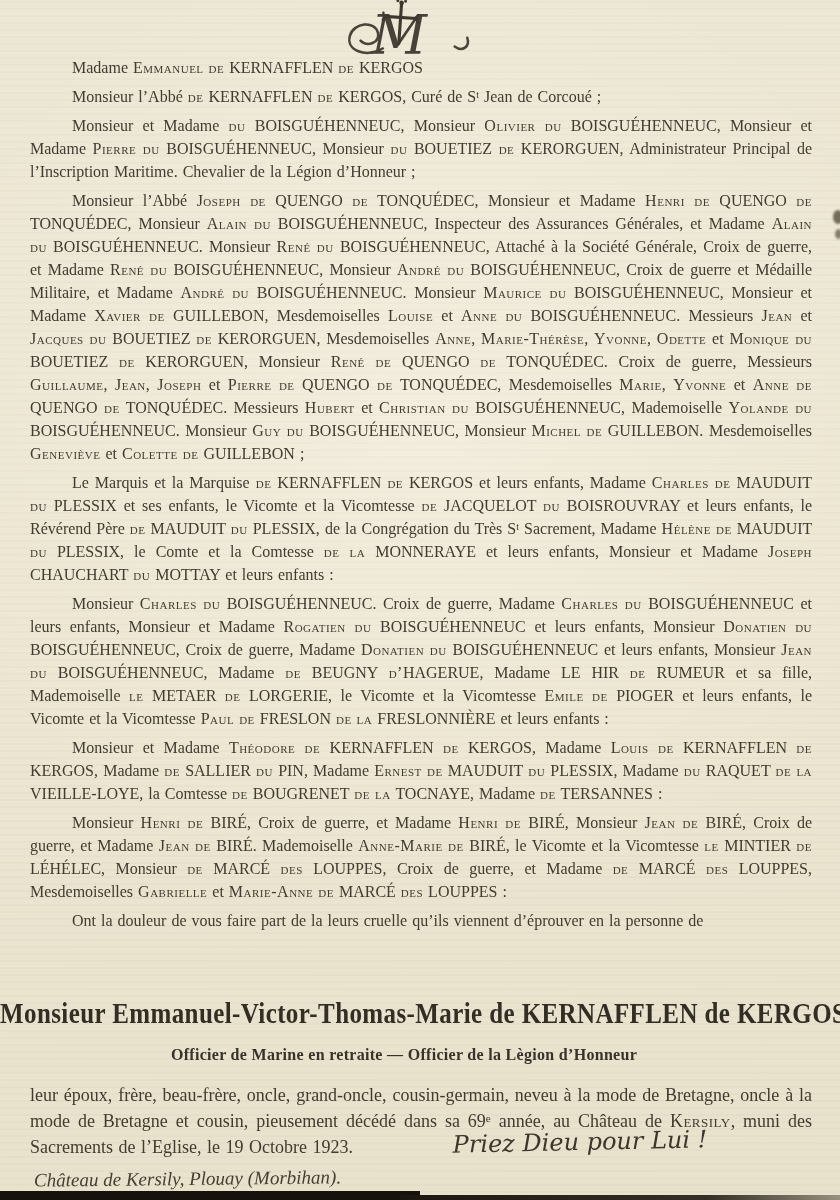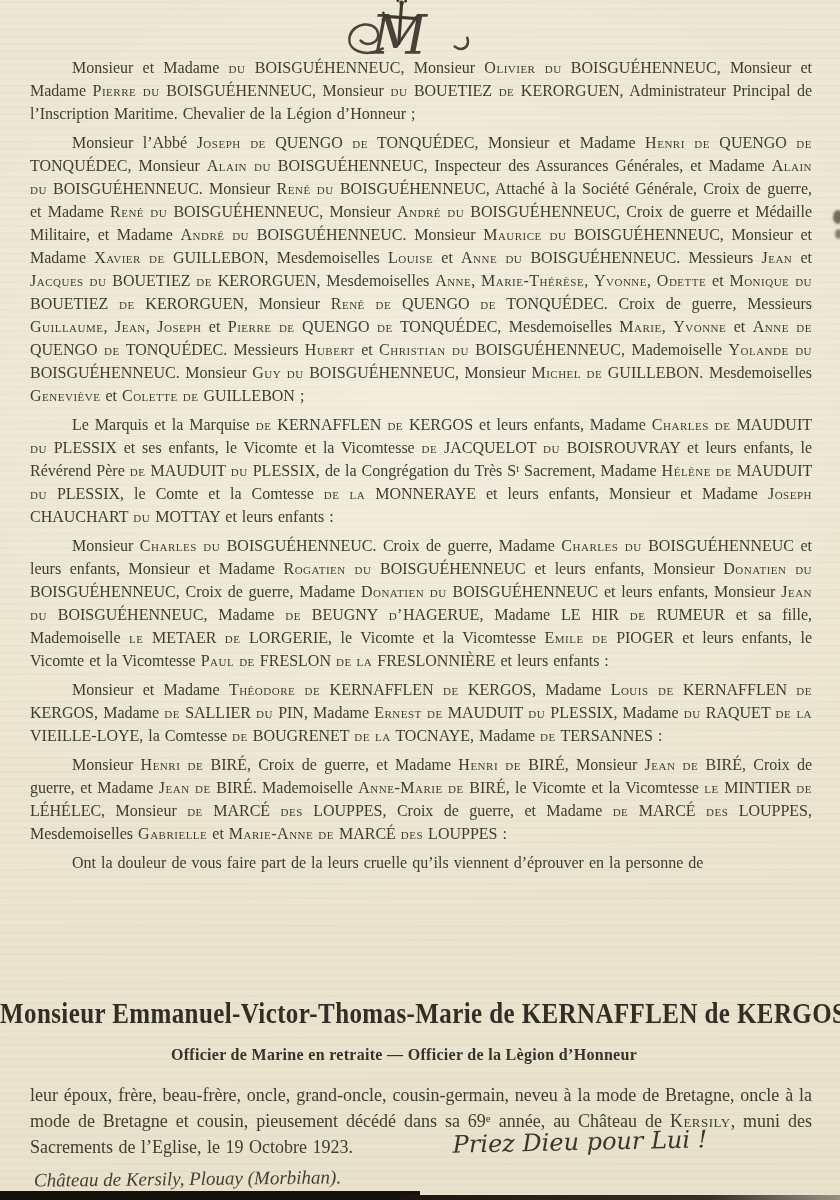--- a/index.html
+++ b/index.html
@@ -144,20 +144,22 @@
           <circle cx="80" cy="20" r="2.2"></circle>
         <circle cx="46" cy="16.5" r="1.4"></circle>
           <circle cx="82" cy="16.5" r="1.4"></circle>
         <circle cx="46" cy="23.5" r="1.4"></circle>
           <circle cx="82" cy="23.5" r="1.4"></circle>
       </g>
     </svg>
   </div>
 
   <div class="body-text">
+    <p>Madame <span class="sc">Emmanuel</span> <span class="sc">de</span> KERNAFFLEN <span class="sc">de</span> KERGOS</p>
+    <p>Monsieur l’Abbé <span class="sc">de</span> KERNAFFLEN <span class="sc">de</span> KERGOS, Curé de S<sup>t</sup> Jean de Corcoué ;</p>
     <p>Monsieur et Madame <span class="sc">du</span> BOISGUÉHENNEUC, Monsieur <span class="sc">Olivier</span> <span class="sc">du</span> BOISGUÉHENNEUC, Monsieur et Madame <span class="sc">Pierre</span> <span class="sc">du</span> BOISGUÉHENNEUC, Monsieur <span class="sc">du</span> BOUETIEZ <span class="sc">de</span> KERORGUEN, Administrateur Principal de l’Inscription Maritime. Chevalier de la Légion d’Honneur ;</p>
     <p>Monsieur l’Abbé <span class="sc">Joseph</span> <span class="sc">de</span> QUENGO <span class="sc">de</span> TONQUÉDEC, Monsieur et Madame <span class="sc">Henri</span> <span class="sc">de</span> QUENGO <span class="sc">de</span> TONQUÉDEC, Monsieur <span class="sc">Alain</span> <span class="sc">du</span> BOISGUÉHENNEUC, Inspecteur des Assurances Générales, et Madame <span class="sc">Alain</span> <span class="sc">du</span> BOISGUÉHENNEUC. Monsieur <span class="sc">René</span> <span class="sc">du</span> BOISGUÉHENNEUC, Attaché à la Société Générale, Croix de guerre, et Madame <span class="sc">René</span> <span class="sc">du</span> BOISGUÉHENNEUC, Monsieur <span class="sc">André</span> <span class="sc">du</span> BOISGUÉHENNEUC, Croix de guerre et Médaille Militaire, et Madame <span class="sc">André</span> <span class="sc">du</span> BOISGUÉHENNEUC. Monsieur <span class="sc">Maurice</span> <span class="sc">du</span> BOISGUÉHENNEUC, Monsieur et Madame <span class="sc">Xavier</span> <span class="sc">de</span> GUILLEBON, Mesdemoiselles <span class="sc">Louise</span> et <span class="sc">Anne</span> <span class="sc">du</span> BOISGUÉHENNEUC. Messieurs <span class="sc">Jean</span> et <span class="sc">Jacques</span> <span class="sc">du</span> BOUETIEZ <span class="sc">de</span> KERORGUEN, Mesdemoiselles <span class="sc">Anne</span>, <span class="sc">Marie-Thérèse</span>, <span class="sc">Yvonne</span>, <span class="sc">Odette</span> et <span class="sc">Monique</span> <span class="sc">du</span> BOUETIEZ <span class="sc">de</span> KERORGUEN, Monsieur <span class="sc">René</span> <span class="sc">de</span> QUENGO <span class="sc">de</span> TONQUÉDEC. Croix de guerre, Messieurs <span class="sc">Guillaume</span>, <span class="sc">Jean</span>, <span class="sc">Joseph</span> et <span class="sc">Pierre</span> <span class="sc">de</span> QUENGO <span class="sc">de</span> TONQUÉDEC, Mesdemoiselles <span class="sc">Marie</span>, <span class="sc">Yvonne</span> et <span class="sc">Anne</span> <span class="sc">de</span> QUENGO <span class="sc">de</span> TONQUÉDEC. Messieurs <span class="sc">Hubert</span> et <span class="sc">Christian</span> <span class="sc">du</span> BOISGUÉHENNEUC, Mademoiselle <span class="sc">Yolande</span> <span class="sc">du</span> BOISGUÉHENNEUC. Monsieur <span class="sc">Guy</span> <span class="sc">du</span> BOISGUÉHENNEUC, Monsieur <span class="sc">Michel</span> <span class="sc">de</span> GUILLEBON. Mesdemoiselles <span class="sc">Geneviève</span> et <span class="sc">Colette</span> <span class="sc">de</span> GUILLEBON ;</p>
     <p>Le Marquis et la Marquise <span class="sc">de</span> KERNAFFLEN <span class="sc">de</span> KERGOS et leurs enfants, Madame <span class="sc">Charles</span> <span class="sc">de</span> MAUDUIT <span class="sc">du</span> PLESSIX et ses enfants, le Vicomte et la Vicomtesse <span class="sc">de</span> JACQUELOT <span class="sc">du</span> BOISROUVRAY et leurs enfants, le Révérend Père <span class="sc">de</span> MAUDUIT <span class="sc">du</span> PLESSIX, de la Congrégation du Très S<sup>t</sup> Sacrement, Madame <span class="sc">Hélène</span> <span class="sc">de</span> MAUDUIT <span class="sc">du</span> PLESSIX, le Comte et la Comtesse <span class="sc">de</span> <span class="sc">la</span> MONNERAYE et leurs enfants, Monsieur et Madame <span class="sc">Joseph</span> CHAUCHART <span class="sc">du</span> MOTTAY et leurs enfants :</p>
     <p>Monsieur <span class="sc">Charles</span> <span class="sc">du</span> BOISGUÉHENNEUC. Croix de guerre, Madame <span class="sc">Charles</span> <span class="sc">du</span> BOISGUÉHENNEUC et leurs enfants, Monsieur et Madame <span class="sc">Rogatien</span> <span class="sc">du</span> BOISGUÉHENNEUC et leurs enfants, Monsieur <span class="sc">Donatien</span> <span class="sc">du</span> BOISGUÉHENNEUC, Croix de guerre, Madame <span class="sc">Donatien</span> <span class="sc">du</span> BOISGUÉHENNEUC et leurs enfants, Monsieur <span class="sc">Jean</span> <span class="sc">du</span> BOISGUÉHENNEUC, Madame <span class="sc">de</span> BEUGNY <span class="sc">d’</span>HAGERUE, Madame LE HIR <span class="sc">de</span> RUMEUR et sa fille, Mademoiselle <span class="sc">le</span> METAER <span class="sc">de</span> LORGERIE, le Vicomte et la Vicomtesse <span class="sc">Emile</span> <span class="sc">de</span> PIOGER et leurs enfants, le Vicomte et la Vicomtesse <span class="sc">Paul</span> <span class="sc">de</span> FRESLON <span class="sc">de</span> <span class="sc">la</span> FRESLONNIÈRE et leurs enfants :</p>
     <p>Monsieur et Madame <span class="sc">Théodore</span> <span class="sc">de</span> KERNAFFLEN <span class="sc">de</span> KERGOS, Madame <span class="sc">Louis</span> <span class="sc">de</span> KERNAFFLEN <span class="sc">de</span> KERGOS, Madame <span class="sc">de</span> SALLIER <span class="sc">du</span> PIN, Madame <span class="sc">Ernest</span> <span class="sc">de</span> MAUDUIT <span class="sc">du</span> PLESSIX, Madame <span class="sc">du</span> RAQUET <span class="sc">de</span> <span class="sc">la</span> VIEILLE-LOYE, la Comtesse <span class="sc">de</span> BOUGRENET <span class="sc">de</span> <span class="sc">la</span> TOCNAYE, Madame <span class="sc">de</span> TERSANNES :</p>
     <p>Monsieur <span class="sc">Henri</span> <span class="sc">de</span> BIRÉ, Croix de guerre, et Madame <span class="sc">Henri</span> <span class="sc">de</span> BIRÉ, Monsieur <span class="sc">Jean</span> <span class="sc">de</span> BIRÉ, Croix de guerre, et Madame <span class="sc">Jean</span> <span class="sc">de</span> BIRÉ. Mademoiselle <span class="sc">Anne-Marie</span> <span class="sc">de</span> BIRÉ, le Vicomte et la Vicomtesse <span class="sc">le</span> MINTIER <span class="sc">de</span> LÉHÉLEC, Monsieur <span class="sc">de</span> MARCÉ <span class="sc">des</span> LOUPPES, Croix de guerre, et Madame <span class="sc">de</span> MARCÉ <span class="sc">des</span> LOUPPES, Mesdemoiselles <span class="sc">Gabrielle</span> et <span class="sc">Marie-Anne</span> <span class="sc">de</span> MARCÉ <span class="sc">des</span> LOUPPES :</p>
     <p>Ont la douleur de vous faire part de la leurs cruelle qu’ils viennent d’éprouver en la personne de</p>
   </div>
 
   <div class="name-line">

